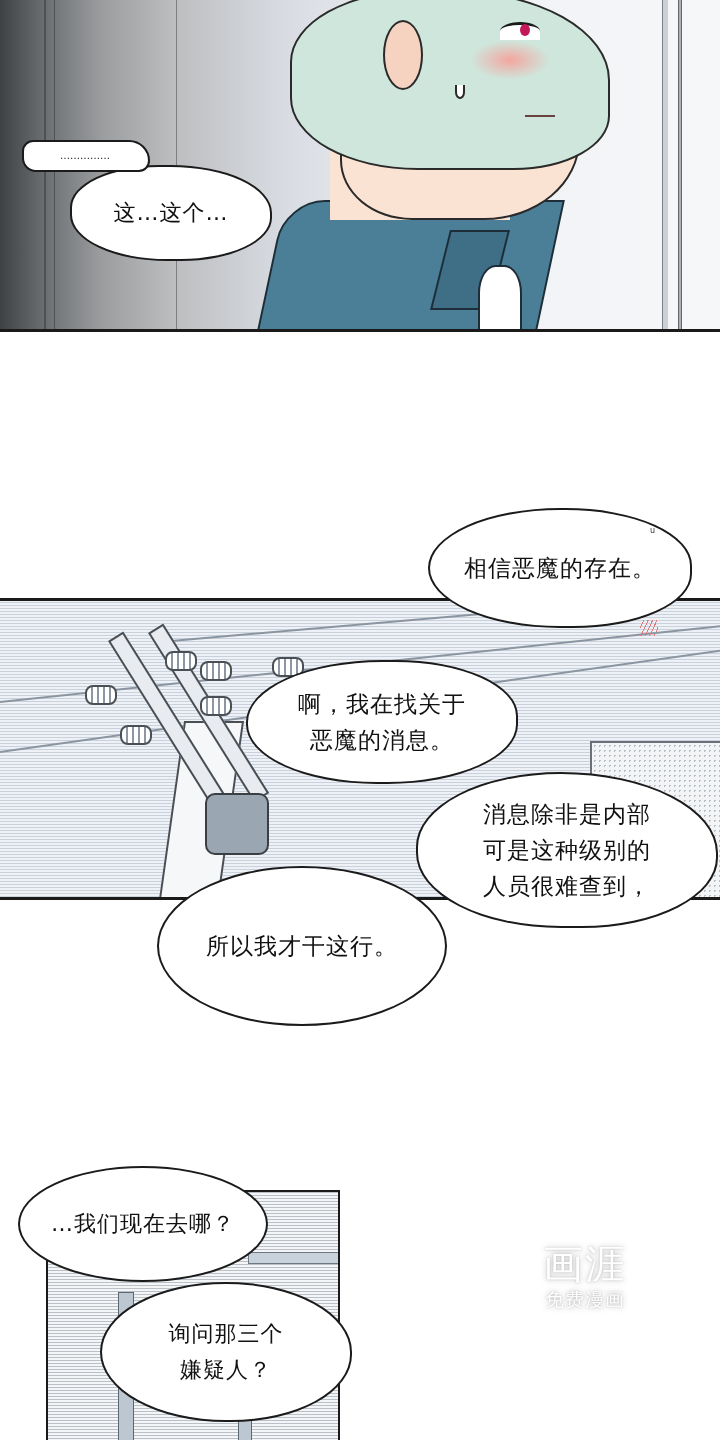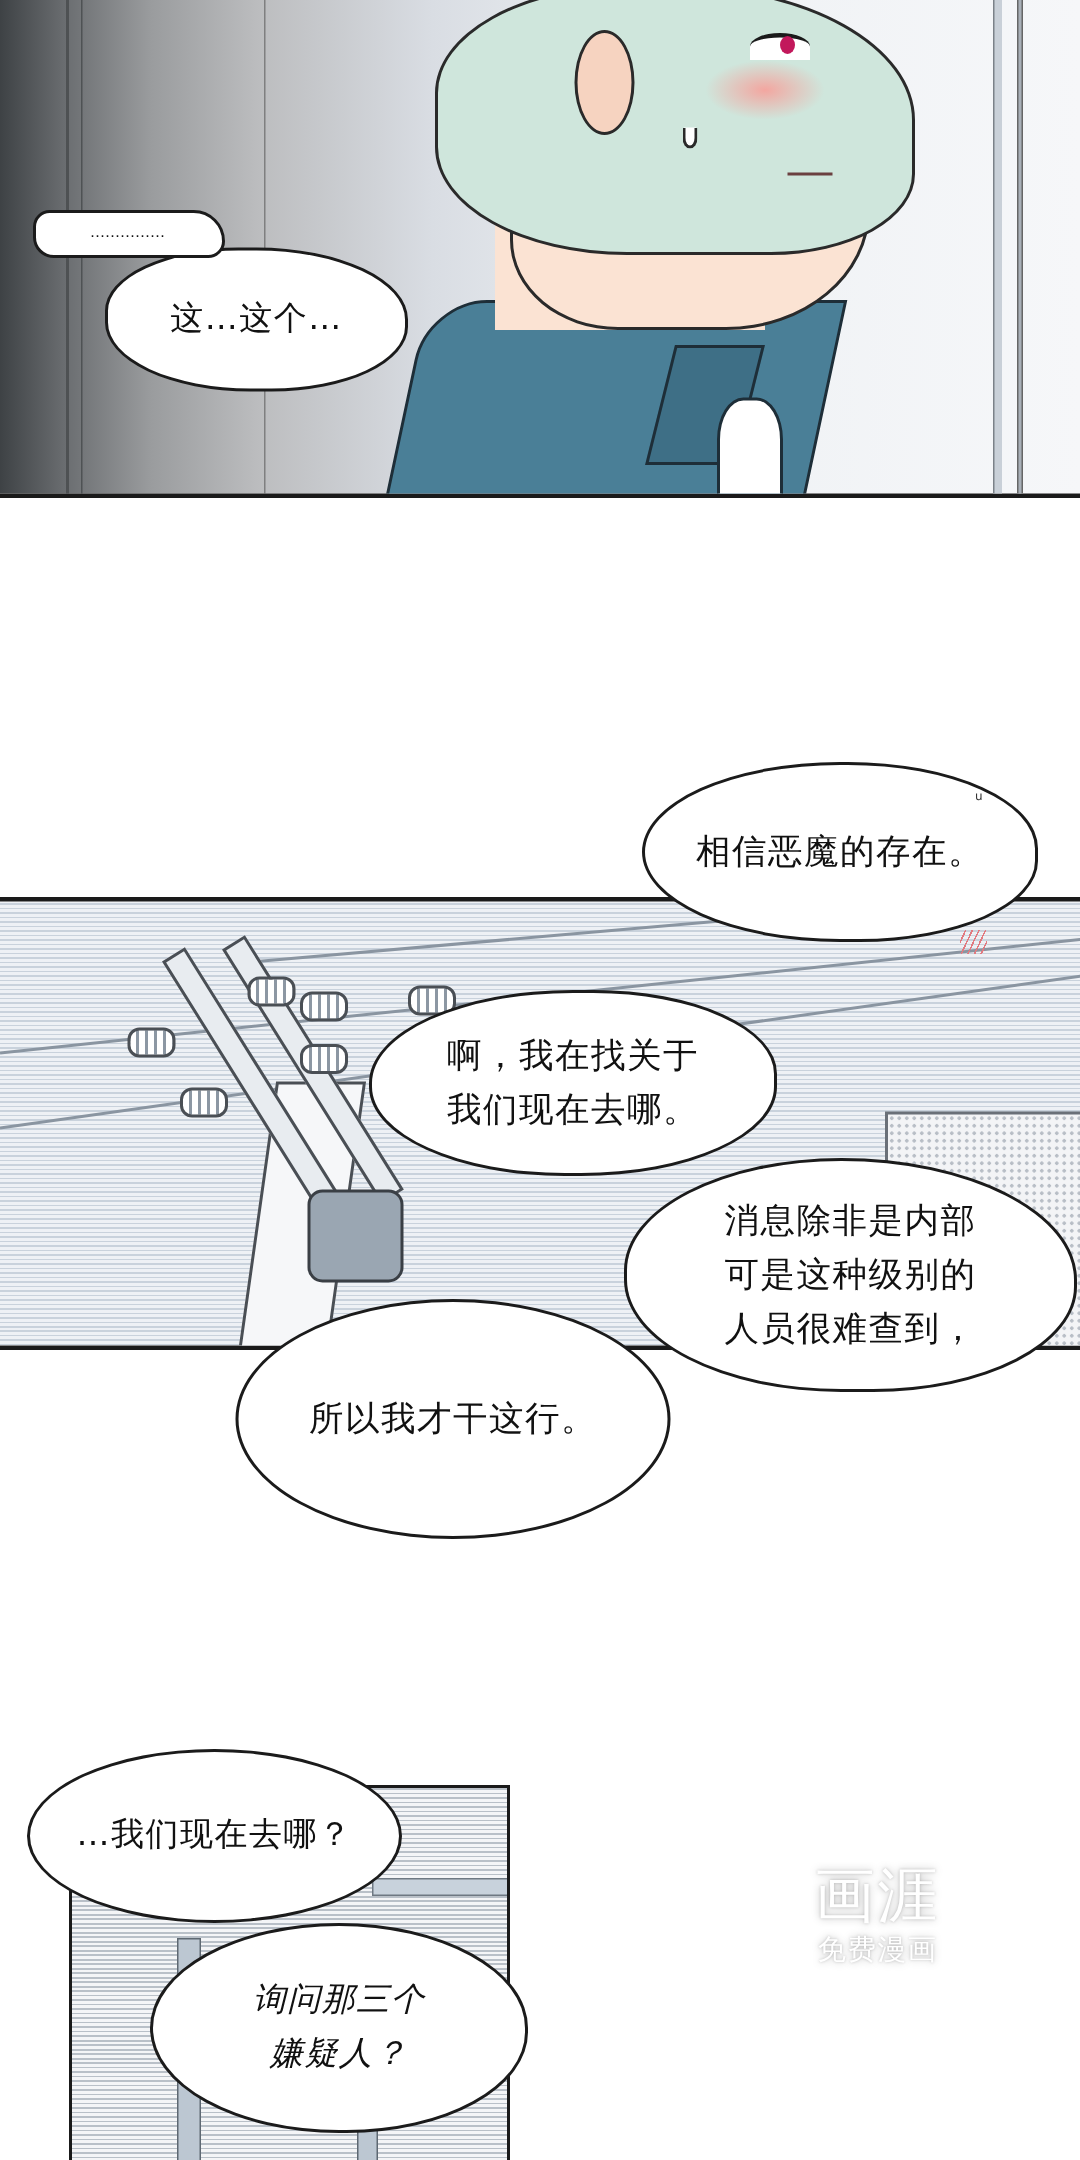--- a/index.html
+++ b/index.html
@@ -91,21 +91,21 @@
     #panel-3 {
       left: 46px; top: 1190px; width: 294px; height: 260px;
       border: 2px solid #1a1a1a;
       background: repeating-linear-gradient(0deg, #b9c0c8 0px, #b9c0c8 1px, #f4f5f7 1px, #f4f5f7 3px);
     }
     .p3-beam { position: absolute; left: 200px; top: 60px; width: 94px; height: 12px; background: #c8d2dc; border: 1px solid #6e7882; }
     .p3-post1 { position: absolute; left: 70px; top: 100px; width: 16px; height: 160px; background: #bcc7d2; border: 1px solid #5e6872; }
     .p3-post2 { position: absolute; left: 190px; top: 200px; width: 14px; height: 60px; background: #bcc7d2; border: 1px solid #5e6872; }
 
     #bubble-where { left: 18px; top: 1166px; width: 250px; height: 116px; font-size: 22px; border-radius: 50%; }
-    #bubble-ask { left: 100px; top: 1282px; width: 252px; height: 140px; font-size: 22px; border-radius: 50% 50% 48% 50%; font-style: italic; }
+    #bubble-ask { left: 100px; top: 1282px; width: 252px; height: 140px; font-size: 22px; border-radius: 50% 50% 48% 50%; }
 
     
     .watermark { position: absolute; left: 520px; top: 1240px; width: 130px; text-align: center; color: #ffffff; z-index: 8;
       text-shadow: 0 0 6px rgba(0,0,0,.25), 0 0 2px rgba(0,0,0,.2); }
     .wm-logo { font-size: 40px; font-weight: normal; letter-spacing: 2px; line-height: 48px; }
     .wm-sub { font-size: 19px; line-height: 26px; letter-spacing: 1px; font-family: Liberation Mono, monospace; }
   </style>
 </head>
 <body>
 
@@ -158,21 +158,21 @@
   <div>
     <div>相信恶魔的存在。</div>
   </div>
 </div>
 <span class="mark-u">u</span>
 <div class="mark-red"></div>
 
 <div id="bubble-searching" class="bubble">
   <div>
     <div>啊，我在找关于</div>
-    <div>我们现在去哪。</div>
+    <div>恶魔的消息。</div>
   </div>
 </div>
 
 <div id="bubble-level" class="bubble">
   <div>
     <div>消息除非是内部</div>
     <div>可是这种级别的</div>
     <div>人员很难查到，</div>
   </div>
 </div>

